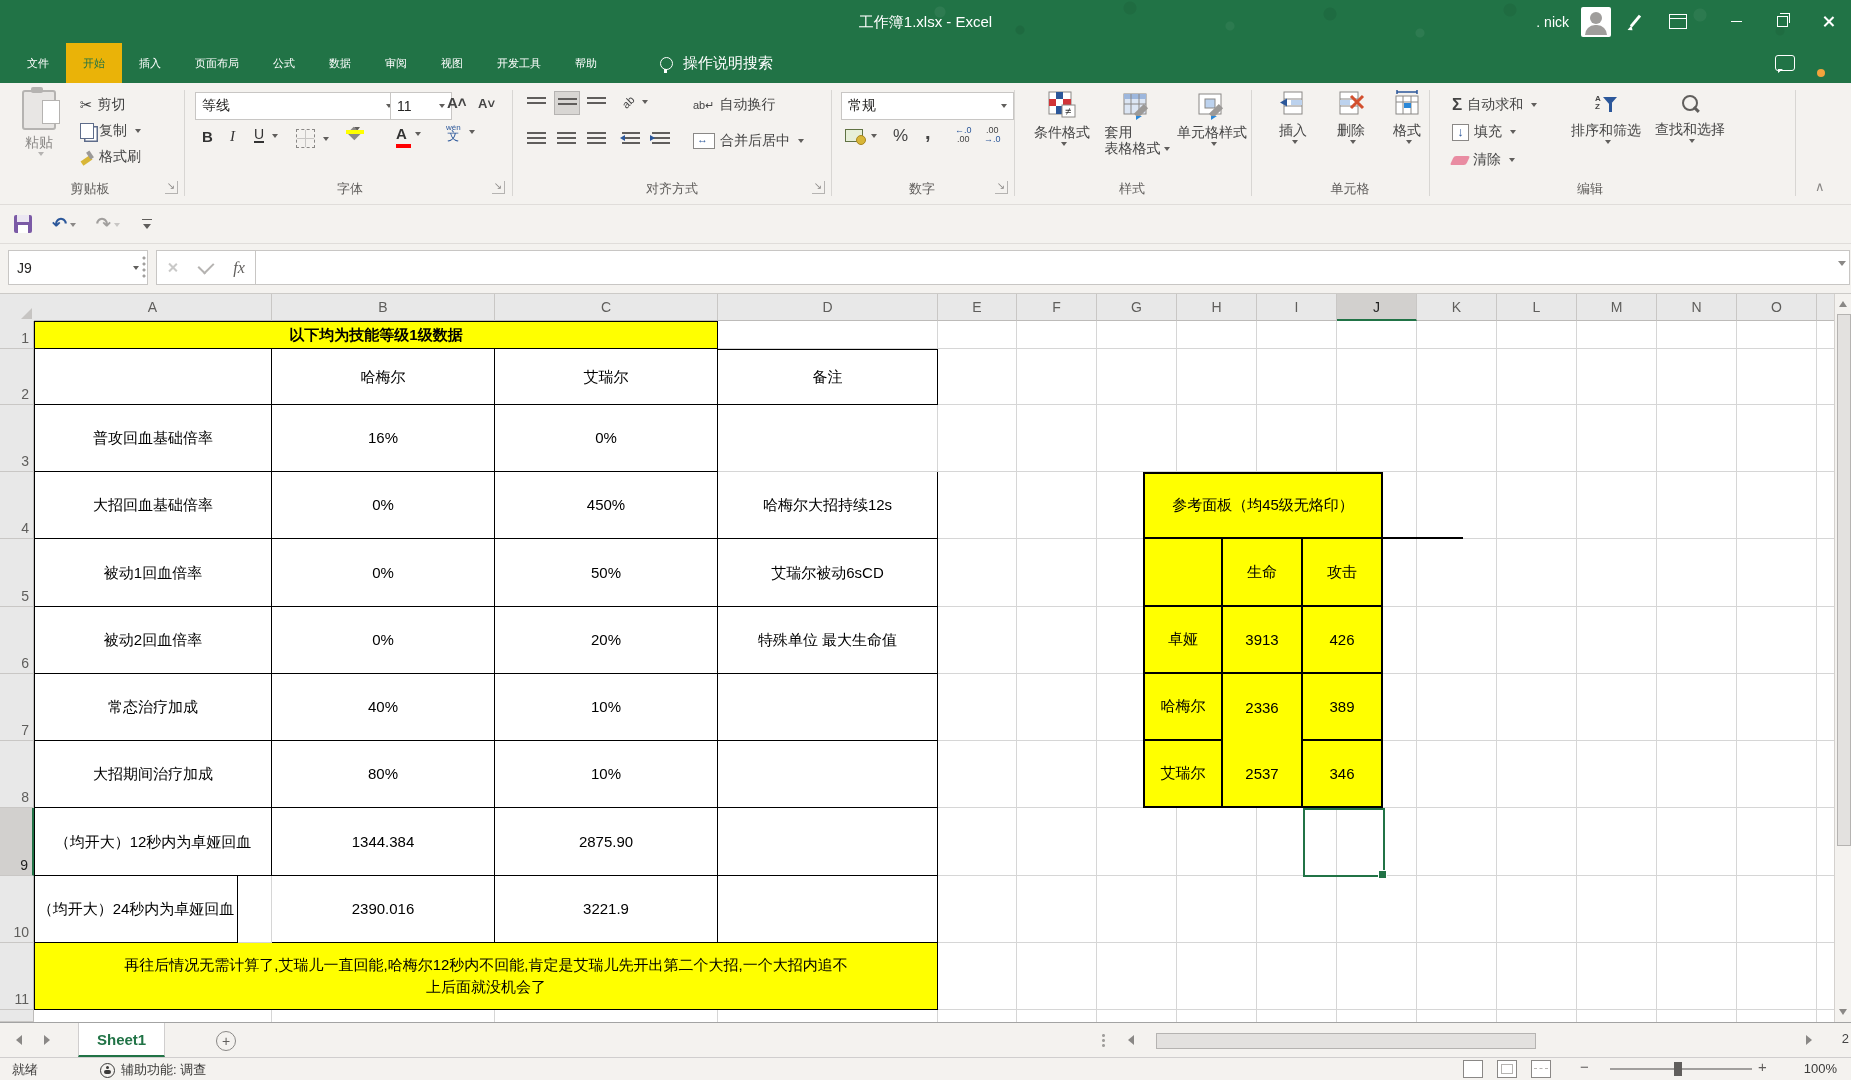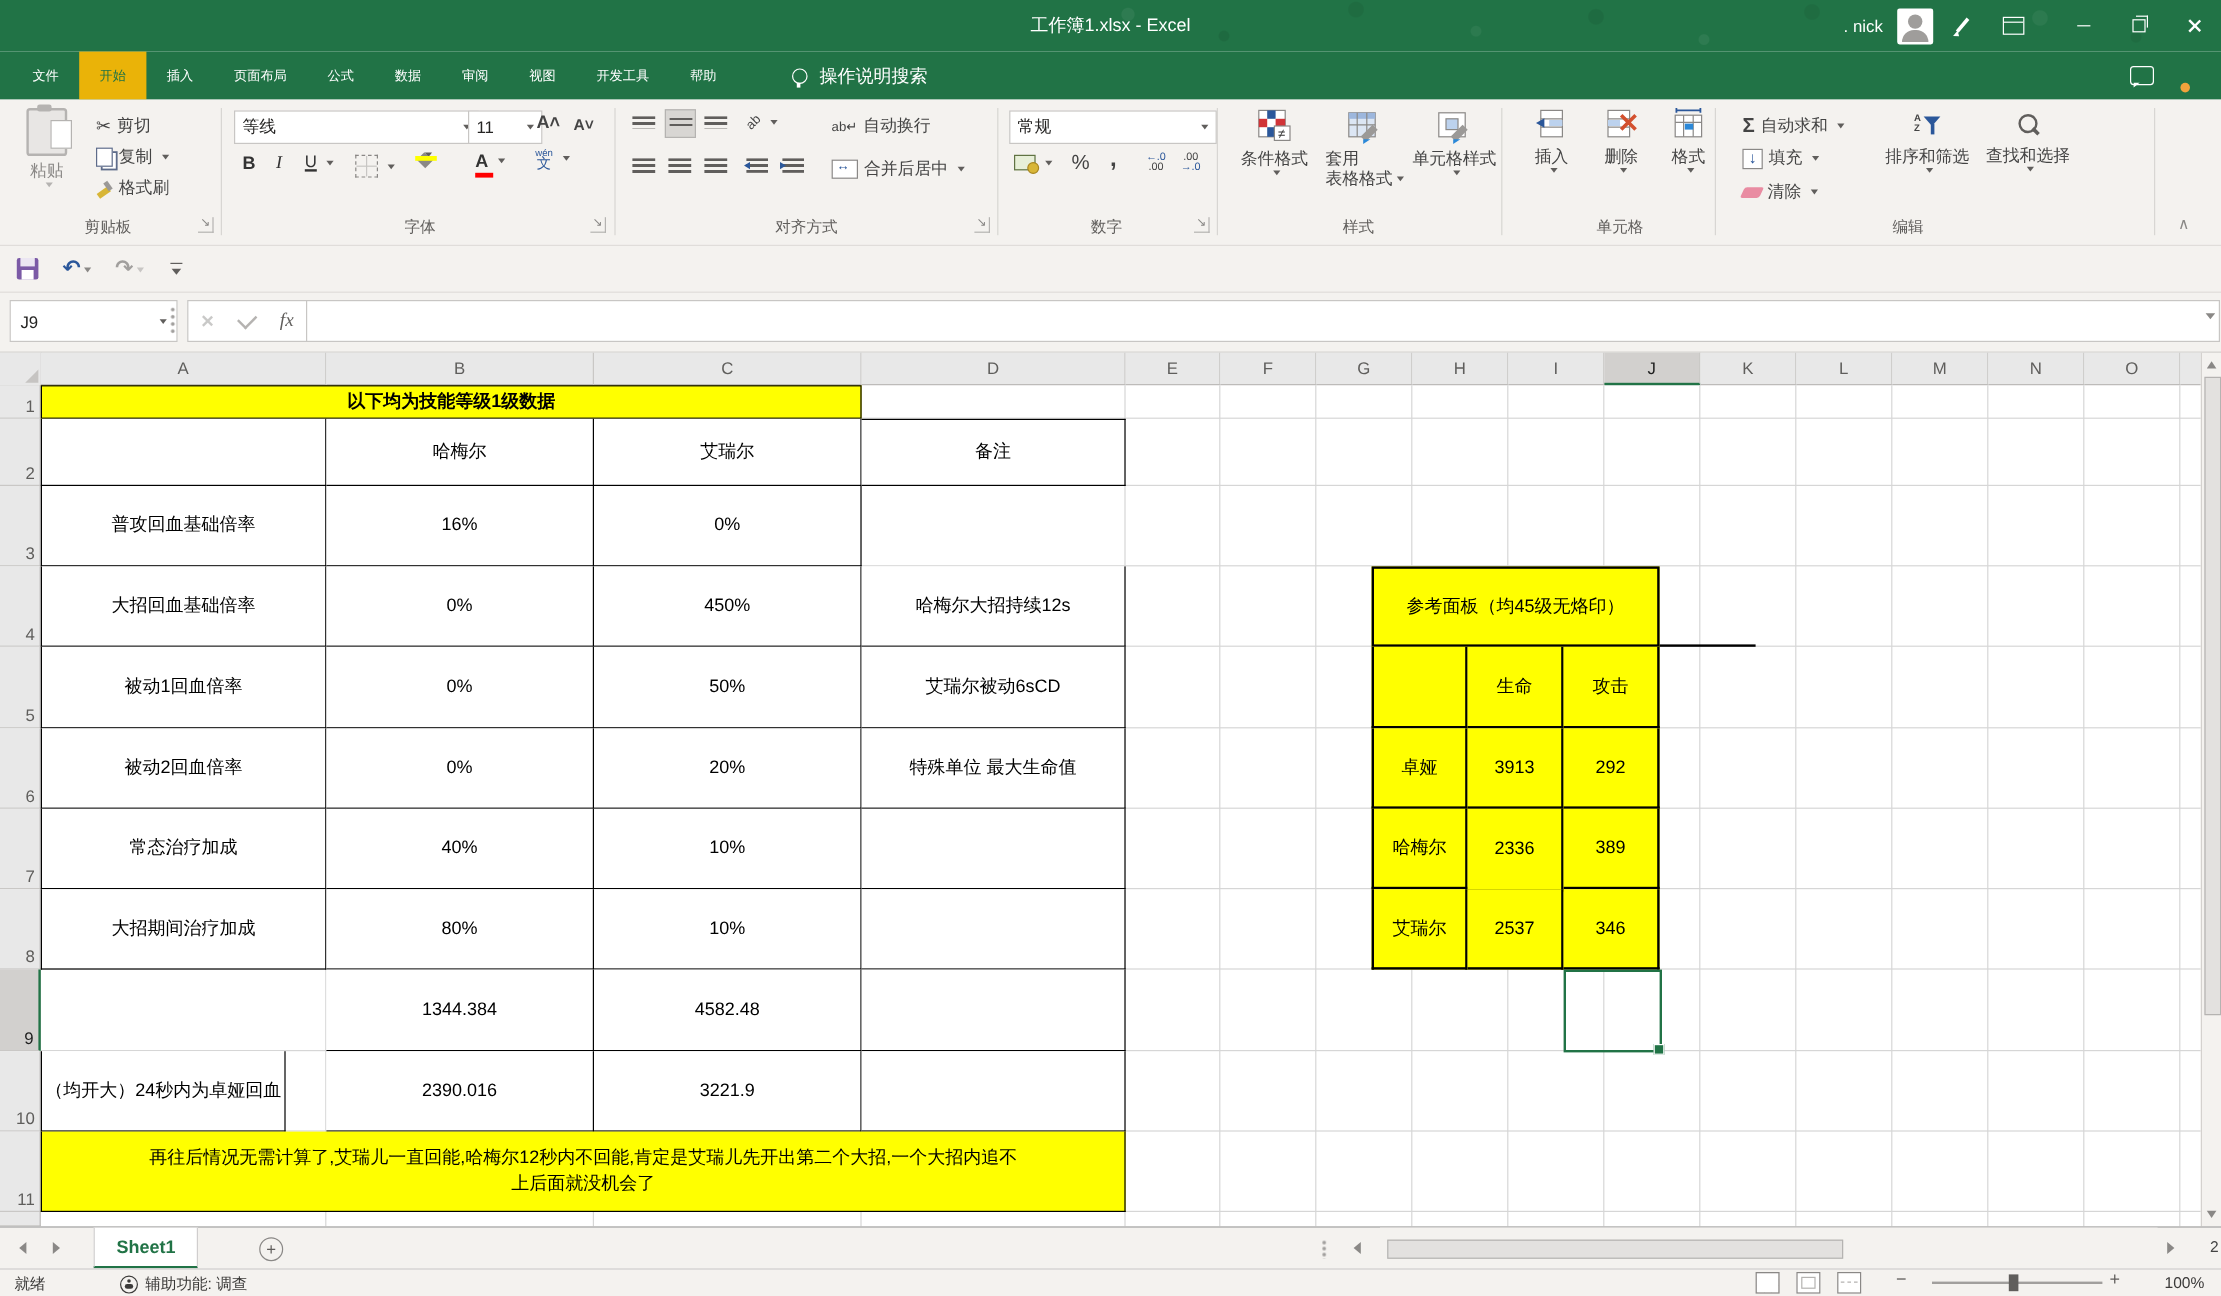--- a/index.html
+++ b/index.html
@@ -663,25 +663,28 @@
         <div class="mtc first" style="left: 0px; top: 420px; width: 238px; height: 67px;">
           <span>大招期间治疗加成</span>
         </div>
         <div class="mtc " style="left: 238px; top: 420px; width: 223px; height: 67px;">
           <span>80%</span>
         </div>
         <div class="mtc " style="left: 461px; top: 420px; width: 223px; height: 67px;">
           <span>10%</span>
         </div>
         <div class="mtc " style="left: 684px; top: 420px; width: 220px; height: 67px;"></div>
+        <div class="mtc first" style="left: 0px; top: 487px; width: 238px; height: 68px;">
+          <span>（均开大）12秒内为卓娅回血</span>
+        </div>
         <div class="mtc " style="left: 238px; top: 487px; width: 223px; height: 68px;">
           <span>1344.384</span>
         </div>
         <div class="mtc " style="left: 461px; top: 487px; width: 223px; height: 68px;">
-          <span>4582.48</span>
+          <span>2875.90</span>
         </div>
         <div class="mtc " style="left: 684px; top: 487px; width: 220px; height: 68px;"></div>
         <div class="mtc first" style="left: 0px; top: 555px; width: 204px; height: 67px; text-align: right;">
           <span>（均开大）24秒内为卓娅回血</span>
         </div>
         <div class="mtc " style="left: 238px; top: 555px; width: 223px; height: 67px;">
           <span>2390.016</span>
         </div>
         <div class="mtc " style="left: 461px; top: 555px; width: 223px; height: 67px;">
           <span>3221.9</span>
@@ -691,21 +694,21 @@
           <span style="width: 730px; display: inline-block;">再往后情况无需计算了,艾瑞儿一直回能,哈梅尔12秒内不回能,肯定是艾瑞儿先开出第二个大招,一个大招内追不上后面就没机会了</span>
         </div>
       </div>
     <div id="ref-panel">
         <div class="rpc first top" style="left: 0px; top: 0px; width: 240px; height: 67px;">参考面板（均45级无烙印）</div>
         <div class="rpc first" style="left: 0px; top: 67px; width: 80px; height: 68px;"></div>
         <div class="rpc " style="left: 80px; top: 67px; width: 80px; height: 68px;">生命</div>
         <div class="rpc " style="left: 160px; top: 67px; width: 80px; height: 68px;">攻击</div>
         <div class="rpc first" style="left: 0px; top: 135px; width: 80px; height: 67px;">卓娅</div>
         <div class="rpc " style="left: 80px; top: 135px; width: 80px; height: 67px;">3913</div>
-        <div class="rpc " style="left: 160px; top: 135px; width: 80px; height: 67px;">292</div>
+        <div class="rpc " style="left: 160px; top: 135px; width: 80px; height: 67px;">426</div>
         <div class="rpc first" style="left: 0px; top: 202px; width: 80px; height: 67px;">哈梅尔</div>
         <div class="rpc " style="left: 80px; top: 202px; width: 80px; height: 69px;">2336</div>
         <div class="rpc " style="left: 160px; top: 202px; width: 80px; height: 67px;">389</div>
         <div class="rpc first" style="left: 0px; top: 269px; width: 80px; height: 67px;">艾瑞尔</div>
         <div class="rpc " style="left: 80px; top: 269px; width: 80px; height: 67px;">2537</div>
         <div class="rpc " style="left: 160px; top: 269px; width: 80px; height: 67px;">346</div>
       </div>
     <div class="k4line"></div>
     <div class="activecell">
         <span class="fillhandle"></span>

